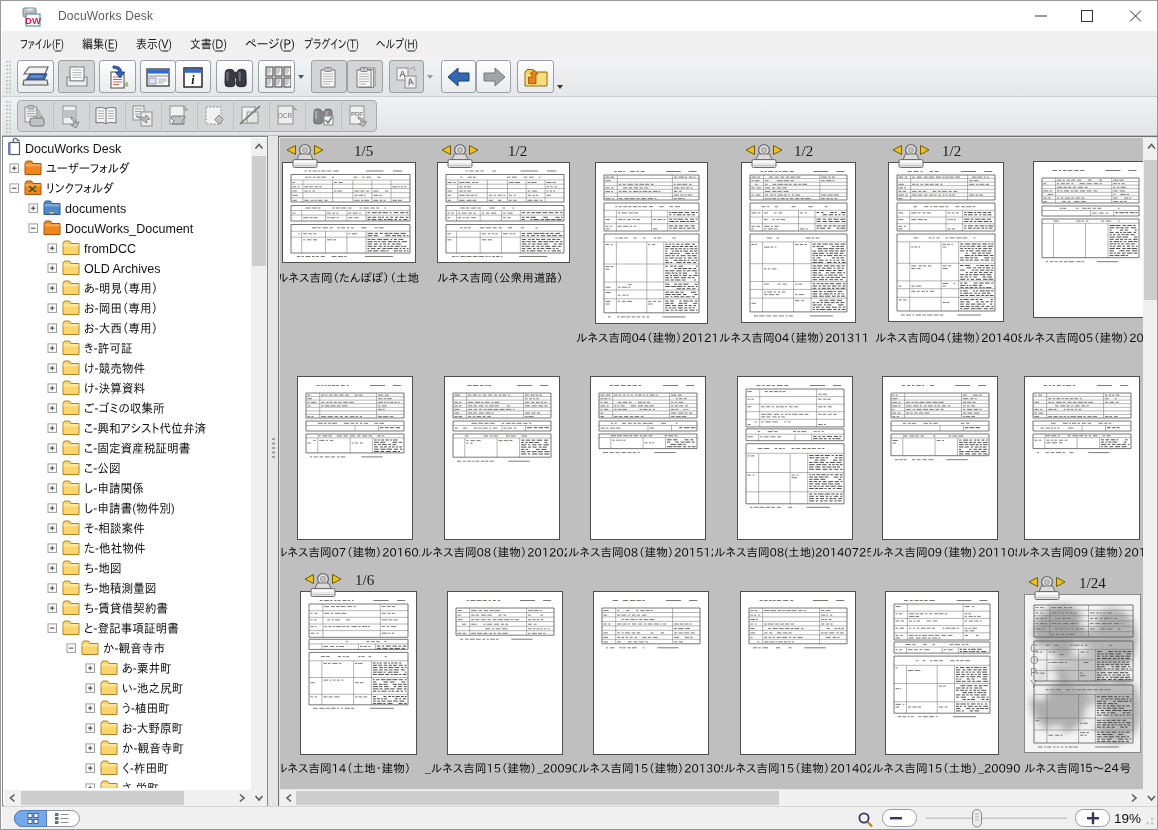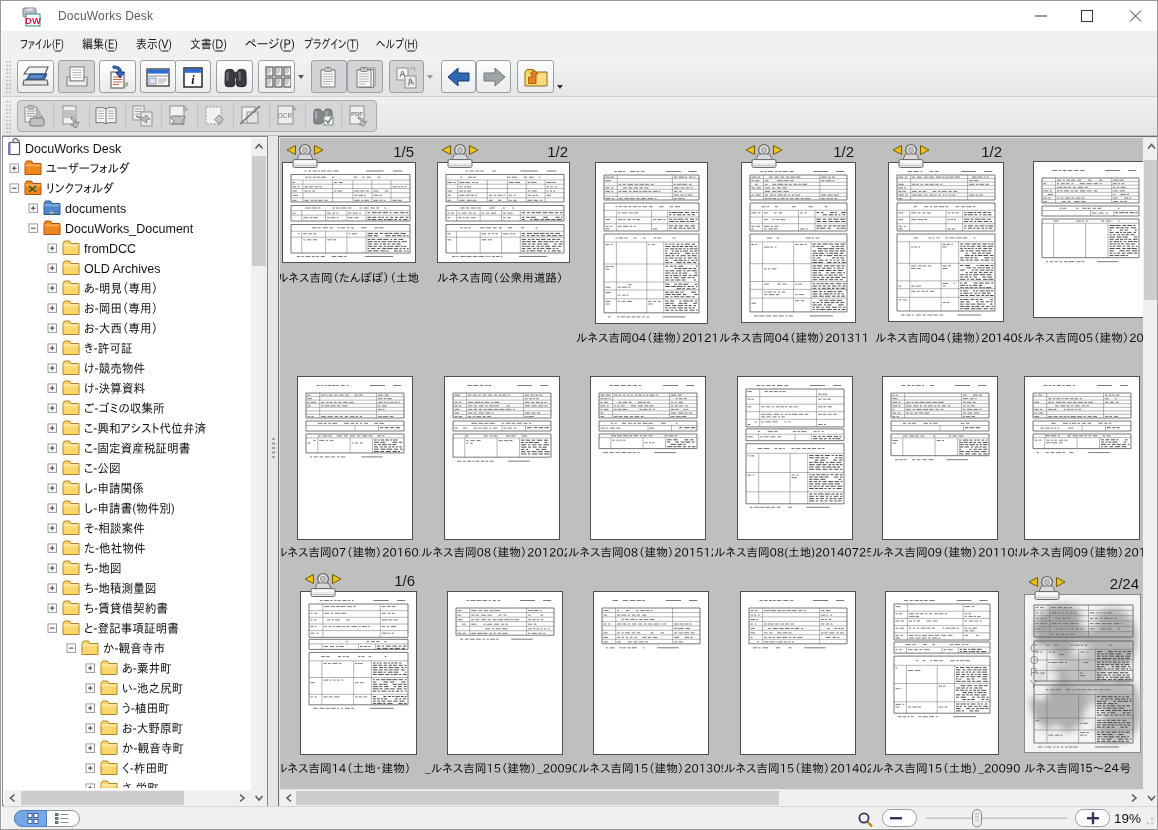--- a/index.html
+++ b/index.html
@@ -12,21 +12,21 @@
 #mainarea{left:1px;top:135px;width:1156px;height:670px;background:#e6e6e6}
 #treepanel{left:0px;top:0px;width:266px;height:670px;background:#fff;border:1px solid #828790}
 #treeclip{left:1px;top:1px;width:248px;height:651px;overflow:hidden}
 #contentpanel{left:276px;top:0px;width:882px;height:670px;border-top:1px solid #6e6e6e;border-left:1px solid #6e6e6e}
 #contentclip{left:1px;top:1px;width:863px;height:651px;background:#bfbfbf;overflow:hidden;position:absolute}
 #statusbar{left:1px;top:805px;width:1156px;height:24px;background:#f0f0f0;border-top:1px solid #d5d5d5}
 .page{position:absolute;background:#fff;border:1px solid #4f4f4f}
 .vsb{position:absolute;background:#f0f0f0}
 .hsb{position:absolute;background:#f0f0f0}
 .sbthumb{position:absolute;background:#cdcdcd}
-.cnt{position:absolute;font-size:15px;color:#1a1a1a;text-align:right;font-family:Liberation Sans, sans-serif}
+.cnt{position:absolute;font-size:15px;color:#1a1a1a;font-family:Liberation Serif, serif}
 .btn1{position:absolute;border:1px solid #9aa0a5;border-radius:3px;background:linear-gradient(#fefefe,#e9ebed)}
 .btn1 svg{position:absolute;left:50%;top:50%;transform:translate(-50%,-50%)}
 .grp2{position:absolute;border:1px solid #a8adb2;border-radius:4px;background:#d3d5d7}
 </style></head><body>
 <div id="titlebar" class="abs"></div>
 <svg class="abs" style="left:21px;top:6px" width="20" height="20">
 <rect x="1" y="1" width="13" height="9" rx="1.5" fill="#b9bdc2" stroke="#7c8287"></rect>
 <polygon points="3,3.5 6,1.5 12,1.5 9,3.5" fill="#e8eaec"></polygon>
 <rect x="4" y="7" width="14" height="12" fill="#fff" stroke="#2e8b8b"></rect>
 <text x="11" y="17" font-size="9.5" font-weight="bold" font-family="Liberation Sans" fill="#d81b4a" text-anchor="middle">DW</text>
@@ -440,21 +440,21 @@
             <path d="M9 10H108V42H9ZM9 46H108V86H9ZM9 90H108V148H9Z" stroke="#4a4a4a" stroke-width="0.75" fill="none"></path>
             <path d="M10.5 12.6h3M15 12.6h3.6M26.3 12.6h4.4M32.3 12.6h4.7M39 12.6h2.7M43.4 12.6h3.5M10.5 17.9h2.9M15.4 17.9h2.3M26.3 17.9h4.9M32.4 17.9h2.2M36.6 17.9h2.3M40.5 17.9h2.4M44.5 17.9h3.4M49.4 17.9h2.2M65 17.9h4.8M71.3 17.9h2.1M74.4 17.9h2.1M78 17.9h2.6M82.2 17.9h4.7M10.5 23.3h3.6M15.2 23.3h3.3M19.8 23.3h2.1M30.1 23.3h1.9M33 23.3h2.4M37 23.3h3.4M41.9 23.3h3.5M65 23.3h3.3M69.7 23.3h3.3M74.9 23.3h2.4M79 23.3h5.3M85.6 23.3h2M89.5 23.3h2.9M10.5 28.6h2.8M15.1 28.6h4.4M20.5 28.6h1.7M26.3 28.6h5.3M32.9 28.6h3.3M38 28.6h5.5M45.4 28.6h4.8M51.3 28.6h1.8M65 28.6h3.4M70.2 28.6h4.9M76.9 28.6h4.7M82.6 28.6h4.4M88.9 28.6h5.3M96.2 28.6h1.5M10.5 33.9h5.2M17.5 33.9h2.2M29.8 33.9h3.3M34.7 33.9h3.9M39.8 33.9h2.3M43.1 33.9h2.3M46.7 33.9h1.9M50.5 33.9h3.7M55.3 33.9h3.6M65 33.9h4.7M75.4 33.9h5.2M82.2 33.9h5M92.7 33.9h2.7M26.3 39.3h2.7M30.7 39.3h3.6M36.1 39.3h3M40.3 39.3h2.5M44.1 39.3h5.2M20.9 50.2h3.2M29.7 50.2h3.2M45.2 50.2h3M49.4 50.2h5.2M55.8 50.2h2.5M60 50.2h2.5M84.1 50.2h3M10.5 57h3.3M15.3 57h1.9M23.4 57h2.8M27.3 57h2.9M34.9 59.6h3.7M55.1 57h4.6M61.5 57h2.1M23.4 67.5h2M26.6 67.5h5.4M33.5 67.5h5.1M39.8 67.5h2.1M58.7 67.5h4.6M10.5 78.1h3.4M15.4 78.1h4.3M55.1 78.1h2.8M55.1 80.7h5.3M20.9 94.7h2.3M24.7 94.7h1.8M27.4 94.7h2.1M31.4 94.7h4.6M41.1 94.7h4.4M47.4 94.7h2M51.3 94.7h4.9M57.2 94.7h3.8M62.3 94.7h4.9M68.5 94.7h4.2M74.1 94.7h4.1M79.6 94.7h2M82.5 94.7h2.8M10.5 125.7h3.8M55.1 128.3h1.9M58.1 128.3h4.8M23.4 140.2h4.8M30.1 140.2h4.1M35.5 140.2h2M55.1 137.6h5.1M61.3 137.6h2.8M55.1 140.2h3.5M59.6 140.2h2.2M13 152h4.5M19.4 152h1.8M22.2 152h4.1M28.2 152h2.2M31.7 152h2.1M35.8 152h2.4M40.1 152h2.6M43.9 152h4M48.8 152h4M70 152h23.8" stroke="#6b6b68" stroke-width="0.9" fill="none"></path>
             <path d="M71.9 56.6h5.1M83 56.6h4.8M89.4 56.6h2.7M93.5 56.6h2.6M97.7 56.6h3.4M102.5 56.6h4M71.9 58.9h3.1M76.1 58.9h2.4M80.2 58.9h2.5M84 58.9h5.3M91.1 58.9h4.8M101.6 58.9h4.4M71.9 61.2h3.3M77 61.2h2.6M80.5 61.2h2.1M84.5 61.2h4.1M90.5 61.2h4.3M95.8 61.2h3.2M100.6 61.2h4.9M71.9 63.5h3.3M76.8 63.5h5.1M82.9 63.5h3.2M88 63.5h3M92.6 63.5h2M96.1 63.5h2.7M100.5 63.5h4.5M71.9 67.1h3.7M76.8 67.1h2.5M80.5 67.1h2M83.8 67.1h2.5M88 67.1h3.5M93.2 67.1h2M97.2 67.1h2.8M101.1 67.1h3.2M71.9 69.4h2.7M76 69.4h3.2M80.4 69.4h3.8M85.6 69.4h3.1M90.4 69.4h3.6M95.9 69.4h2.2M99.4 69.4h5.2M71.9 71.7h3.6M76.4 71.7h3.2M86.8 71.7h2M90.7 71.7h3.8M96.5 71.7h4.7M103 71.7h2.4M71.9 74h5.1M78.5 74h2.8M82.7 74h2.6M86.4 74h2.1M90.3 74h4M96 74h4M101 74h2.1M104.6 74h1.9M71.9 77.7h2.1M75.7 77.7h4.9M82.6 77.7h4.6M88.3 77.7h4.9M95 77.7h4M99.9 77.7h3.2M71.9 80h5M78.4 80h3.7M83.3 80h2.2M87.4 80h2.8M91.5 80h4.6M97.8 80h2.2M101.6 80h3.2M71.9 82.3h3.9M76.8 82.3h2.2M81 82.3h2.2M85 82.3h2.8M88.7 82.3h4.8M95.3 82.3h3.4M100.2 82.3h4.7M71.9 84.6h3.3M76.4 84.6h4.8M83 84.6h3.8M88.2 84.6h3.3M93.2 84.6h5.2M100 84.6h2.5M103.4 84.6h3.1M71.9 101.7h2.9M76.2 101.7h5.4M82.9 101.7h4.7M89.1 101.7h2.9M93.5 101.7h2.1M97.4 101.7h2M101 101.7h3.1M76.2 104h2.1M80.2 104h3.2M84.6 104h3.2M89.8 104h5.4M96.2 104h4.2M101.4 104h1.9M104.6 104h1.9M71.9 106.3h4.7M78.1 106.3h2.8M88.2 106.3h2.6M92.6 106.3h5M98.5 106.3h4.6M104.5 106.3h2M71.9 108.6h5.2M78.3 108.6h2.8M83 108.6h5.3M89.5 108.6h2.6M71.9 110.9h4.1M77.4 110.9h2.9M82 110.9h2M85.3 110.9h4.7M91.9 110.9h4M97.1 110.9h2.9M101.4 110.9h3.5M71.9 113.2h4.9M77.9 113.2h2.9M81.8 113.2h4.3M87.5 113.2h4.7M93.8 113.2h5M71.9 115.5h2.1M75.6 115.5h3.4M80.5 115.5h4.9M87.2 115.5h4.5M92.6 115.5h3.9M98.1 115.5h4.7M103.8 115.5h2.7M71.9 117.8h2.3M76.1 117.8h4.2M82.3 117.8h1.9M85.5 117.8h4.8M97.5 117.8h2.9M101.7 117.8h3.6M71.9 120.1h4.9M78.3 120.1h5.1M85.3 120.1h2.4M89.4 120.1h3.5M94.4 120.1h2.4M98.1 120.1h1.9M101.7 120.1h2.2M104.9 120.1h1.6M71.9 125.3h4.3M77.5 125.3h2.8M81.7 125.3h3.6M86.5 125.3h4.2M92.2 125.3h3.4M97.4 125.3h3.8M71.9 127.6h5.1M78 127.6h3.7M82.7 127.6h4.8M88.7 127.6h3.4M93.3 127.6h2.3M97.3 127.6h2.4M101.1 127.6h4.4M71.9 129.9h3.4M77 129.9h4.2M82.3 129.9h2.6M86.2 129.9h3.3M90.7 129.9h1.8M93.8 129.9h3.7M98.9 129.9h2.1M102.2 129.9h3.3M71.9 132.2h3.9M77.4 132.2h2.3M81.5 132.2h3.5M86.5 132.2h3M95.4 132.2h3.5M99.9 132.2h2.6M71.9 137.2h2.1M75.7 137.2h3.7M81.2 137.2h4.2M86.9 137.2h4.5M93.2 137.2h2M96.5 137.2h2.7M100.6 137.2h4M71.9 139.5h3.3M77.1 139.5h4.5M82.9 139.5h4.7M93.3 139.5h4.4M71.9 141.8h5M78.5 141.8h4.2M83.8 141.8h5.3M90.9 141.8h3.6M96 141.8h5.1M102.3 141.8h1.9M71.9 144.1h2.9M76.4 144.1h3.6M81.5 144.1h5.3M93.2 144.1h5M100.1 144.1h3.2M104.6 144.1h1.9M71.9 146.4h3M76.2 146.4h4.5M81.9 146.4h3.7M87.4 146.4h4.2M93.3 146.4h2.2M96.5 146.4h2.8M101.1 146.4h3" stroke="#474747" stroke-width="0.95" fill="none"></path>
           </svg>
         </div>
         <div class="cnt" style="left:74px;top:5px;width:60px">1/5</div>
         <div class="cnt" style="left:228px;top:5px;width:60px">1/2</div>
         <div class="cnt" style="left:514px;top:5px;width:60px">1/2</div>
         <div class="cnt" style="left:662px;top:5px;width:60px">1/2</div>
         <div class="cnt" style="left:75px;top:434px;width:60px">1/6</div>
-        <div class="cnt" style="left:799px;top:437px;width:60px">2/24</div>
+        <div class="cnt" style="left:799px;top:437px;width:60px">1/24</div>
         <svg width="863" height="651" style="position:absolute;left:0;top:0">
           <polygon points="15.5,7.5 7.0,12.0 15.5,16.5" fill="#edc118" stroke="#6b5d07" stroke-width="1"></polygon>
           <polygon points="34.5,7.5 43.0,12.0 34.5,16.5" fill="#edc118" stroke="#6b5d07" stroke-width="1"></polygon>
           <circle cx="25.0" cy="12.0" r="5.4" fill="#e5e5e5" stroke="#6f6f6f" stroke-width="1.4"></circle>
           <circle cx="25.0" cy="12.0" r="2.7" fill="#bfbfbf" stroke="#999" stroke-width="0.8"></circle>
           <path d="M19.5 16.0 L30.5 16.0 L33.0 21.5 L17.0 21.5 Z" fill="#d9d9d9" stroke="#6f6f6f"></path>
           <rect x="13.0" y="21.5" width="24" height="8" rx="1.5" fill="#e9e9e9" stroke="#6f6f6f"></rect>
           <rect x="14.5" y="23.0" width="21" height="2" fill="#fbfbfb"></rect>
           <rect x="14.5" y="27.0" width="21" height="1.2" fill="#c4c4c4"></rect>
           <polygon points="170.5,7.5 162.0,12.0 170.5,16.5" fill="#edc118" stroke="#6b5d07" stroke-width="1"></polygon>

